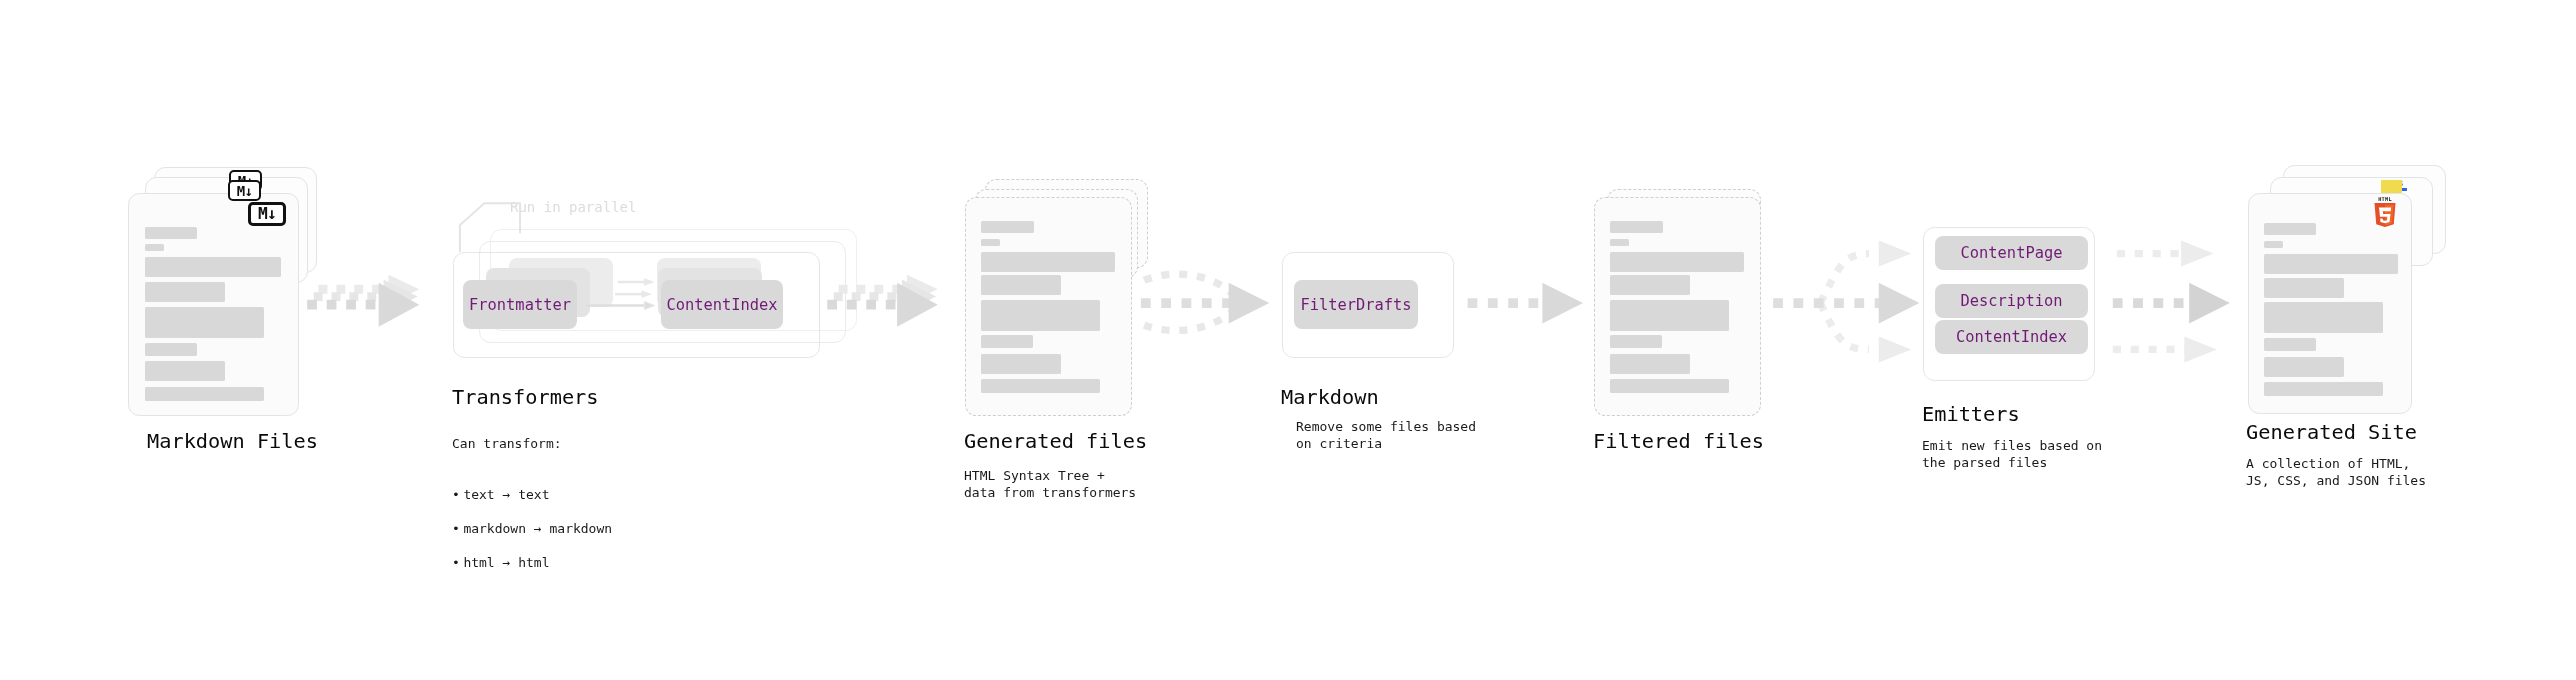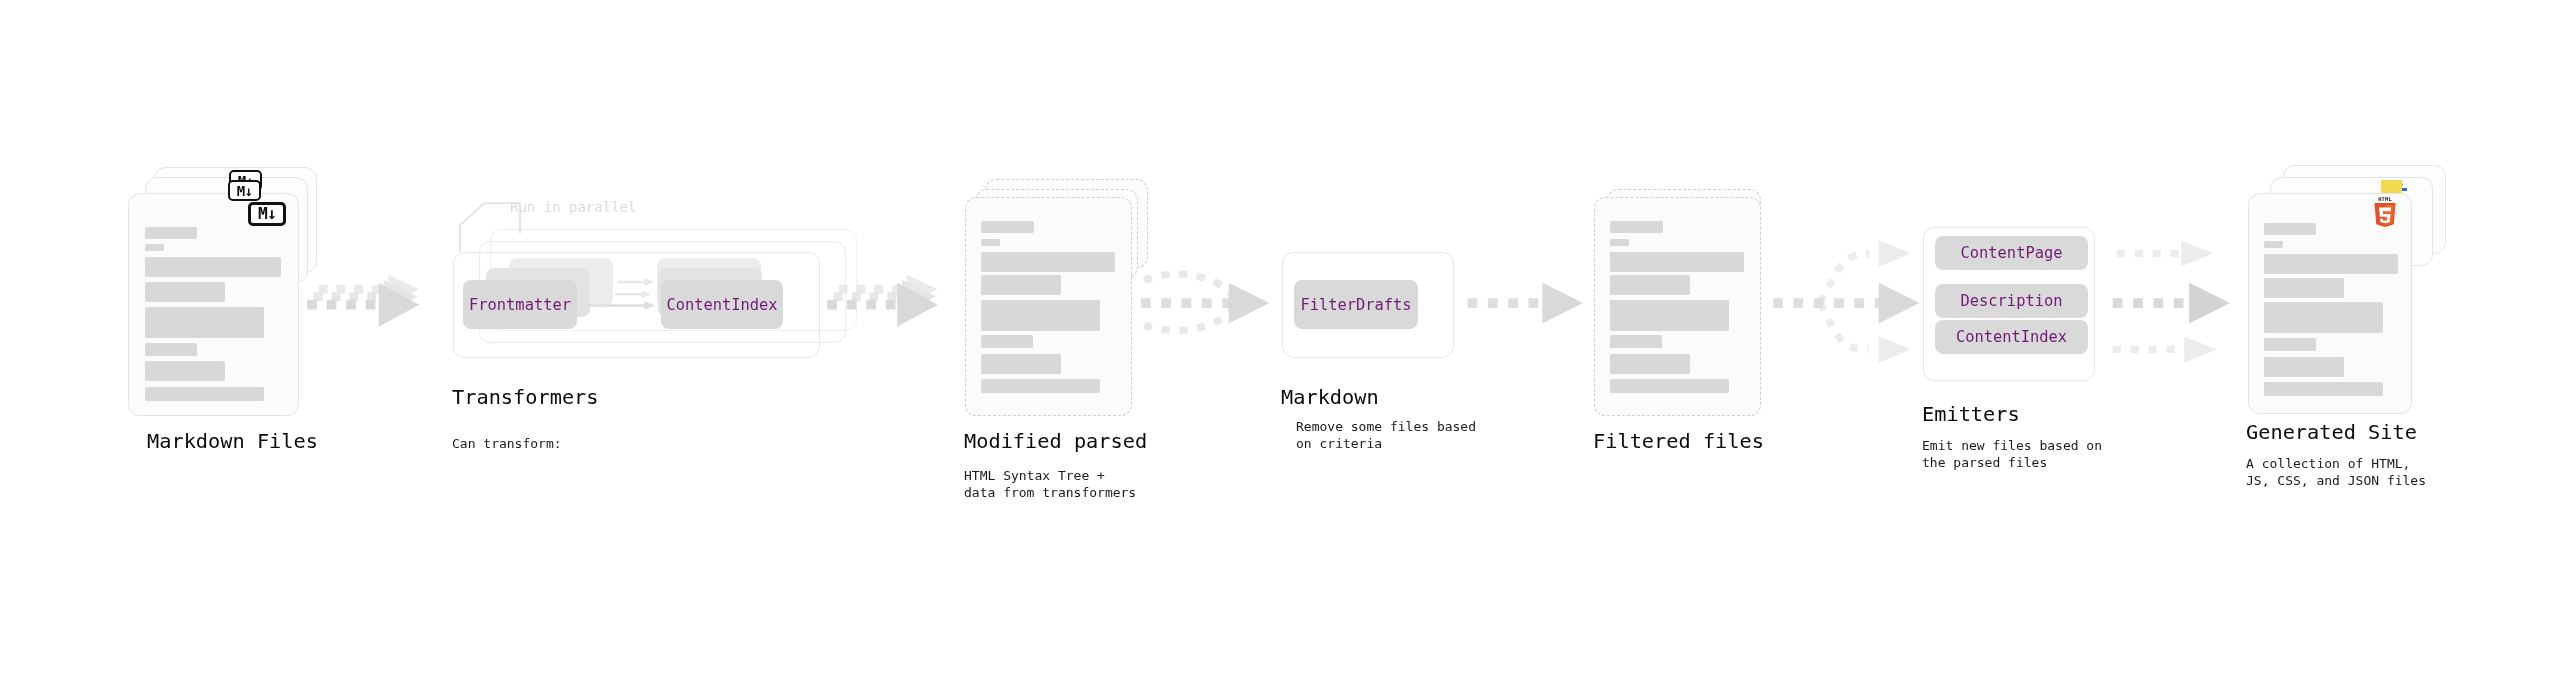--- a/index.html
+++ b/index.html
@@ -161,37 +161,42 @@
     <div class="chip ghost1" style="left:486px; top:268px; width:104px; height:49px;"></div>
     <div class="chip ghost2" style="left:657px; top:258px; width:104px; height:49px;"></div>
     <div class="chip ghost1" style="left:658px; top:268px; width:104px; height:49px;"></div>
 
     <div class="chip" style="left:463px; top:280px; width:114px; height:49px;">Frontmatter</div>
     <div class="chip" style="left:661px; top:280px; width:122px; height:49px;">ContentIndex</div>
   </div>
   <div class="title" style="left:452px; top:385px;">Transformers</div>
   <div class="desc" style="left:452px; top:418px;">
     <div>Can transform:</div>
+    <ul>
+      <li><span class="bullet-dot">•</span><span>text → text</span></li>
+      <li><span class="bullet-dot">•</span><span>markdown → markdown</span></li>
+      <li><span class="bullet-dot">•</span><span>html → html</span></li>
+    </ul>
   </div>
 
   <div class="doc-stack">
     <div class="doc dashed" style="left:985px; top:179px; width:163px; height:89px; background:#fcfcfc;"></div>
     <div class="doc dashed" style="left:975px; top:189px; width:163px; height:89px; background:#fcfcfc;"></div>
     <div class="doc dashed" style="left:965px; top:197px; width:167px; height:219px;">
       <div class="skel" style="left:15.4px; top:23px;  width:53px; height:12.2px;"></div>
       <div class="skel" style="left:15.4px; top:41px;  width:18.7px; height:6.5px;"></div>
       <div class="skel" style="left:15.4px; top:54px;  width:134px; height:19.5px;"></div>
       <div class="skel" style="left:15.4px; top:77px;  width:80px; height:19.5px;"></div>
       <div class="skel" style="left:15.4px; top:102px; width:119px; height:31px;"></div>
       <div class="skel" style="left:15.4px; top:137px; width:52px; height:13px;"></div>
       <div class="skel" style="left:15.4px; top:156px; width:80px; height:20.3px;"></div>
       <div class="skel" style="left:15.4px; top:181px; width:119px; height:14px;"></div>
     </div>
   </div>
-  <div class="title" style="left:964px; top:429px;">Modified parsed</div>
+  <div class="title" style="left:964px; top:429px;">Generated files</div>
   <div class="desc" style="left:964px; top:467px;">HTML Syntax Tree +
 data from transformers</div>
 
   <div>
     <div class="groupbox" style="left:1282px; top:252px; width:172px; height:106px;"></div>
     <div class="chip" style="left:1294px; top:280px; width:124px; height:49px;">FilterDrafts</div>
   </div>
   <div class="title" style="left:1281px; top:385px;">Markdown</div>
   <div class="desc" style="left:1296px; top:418px;">Remove some files based
 on criteria</div>

